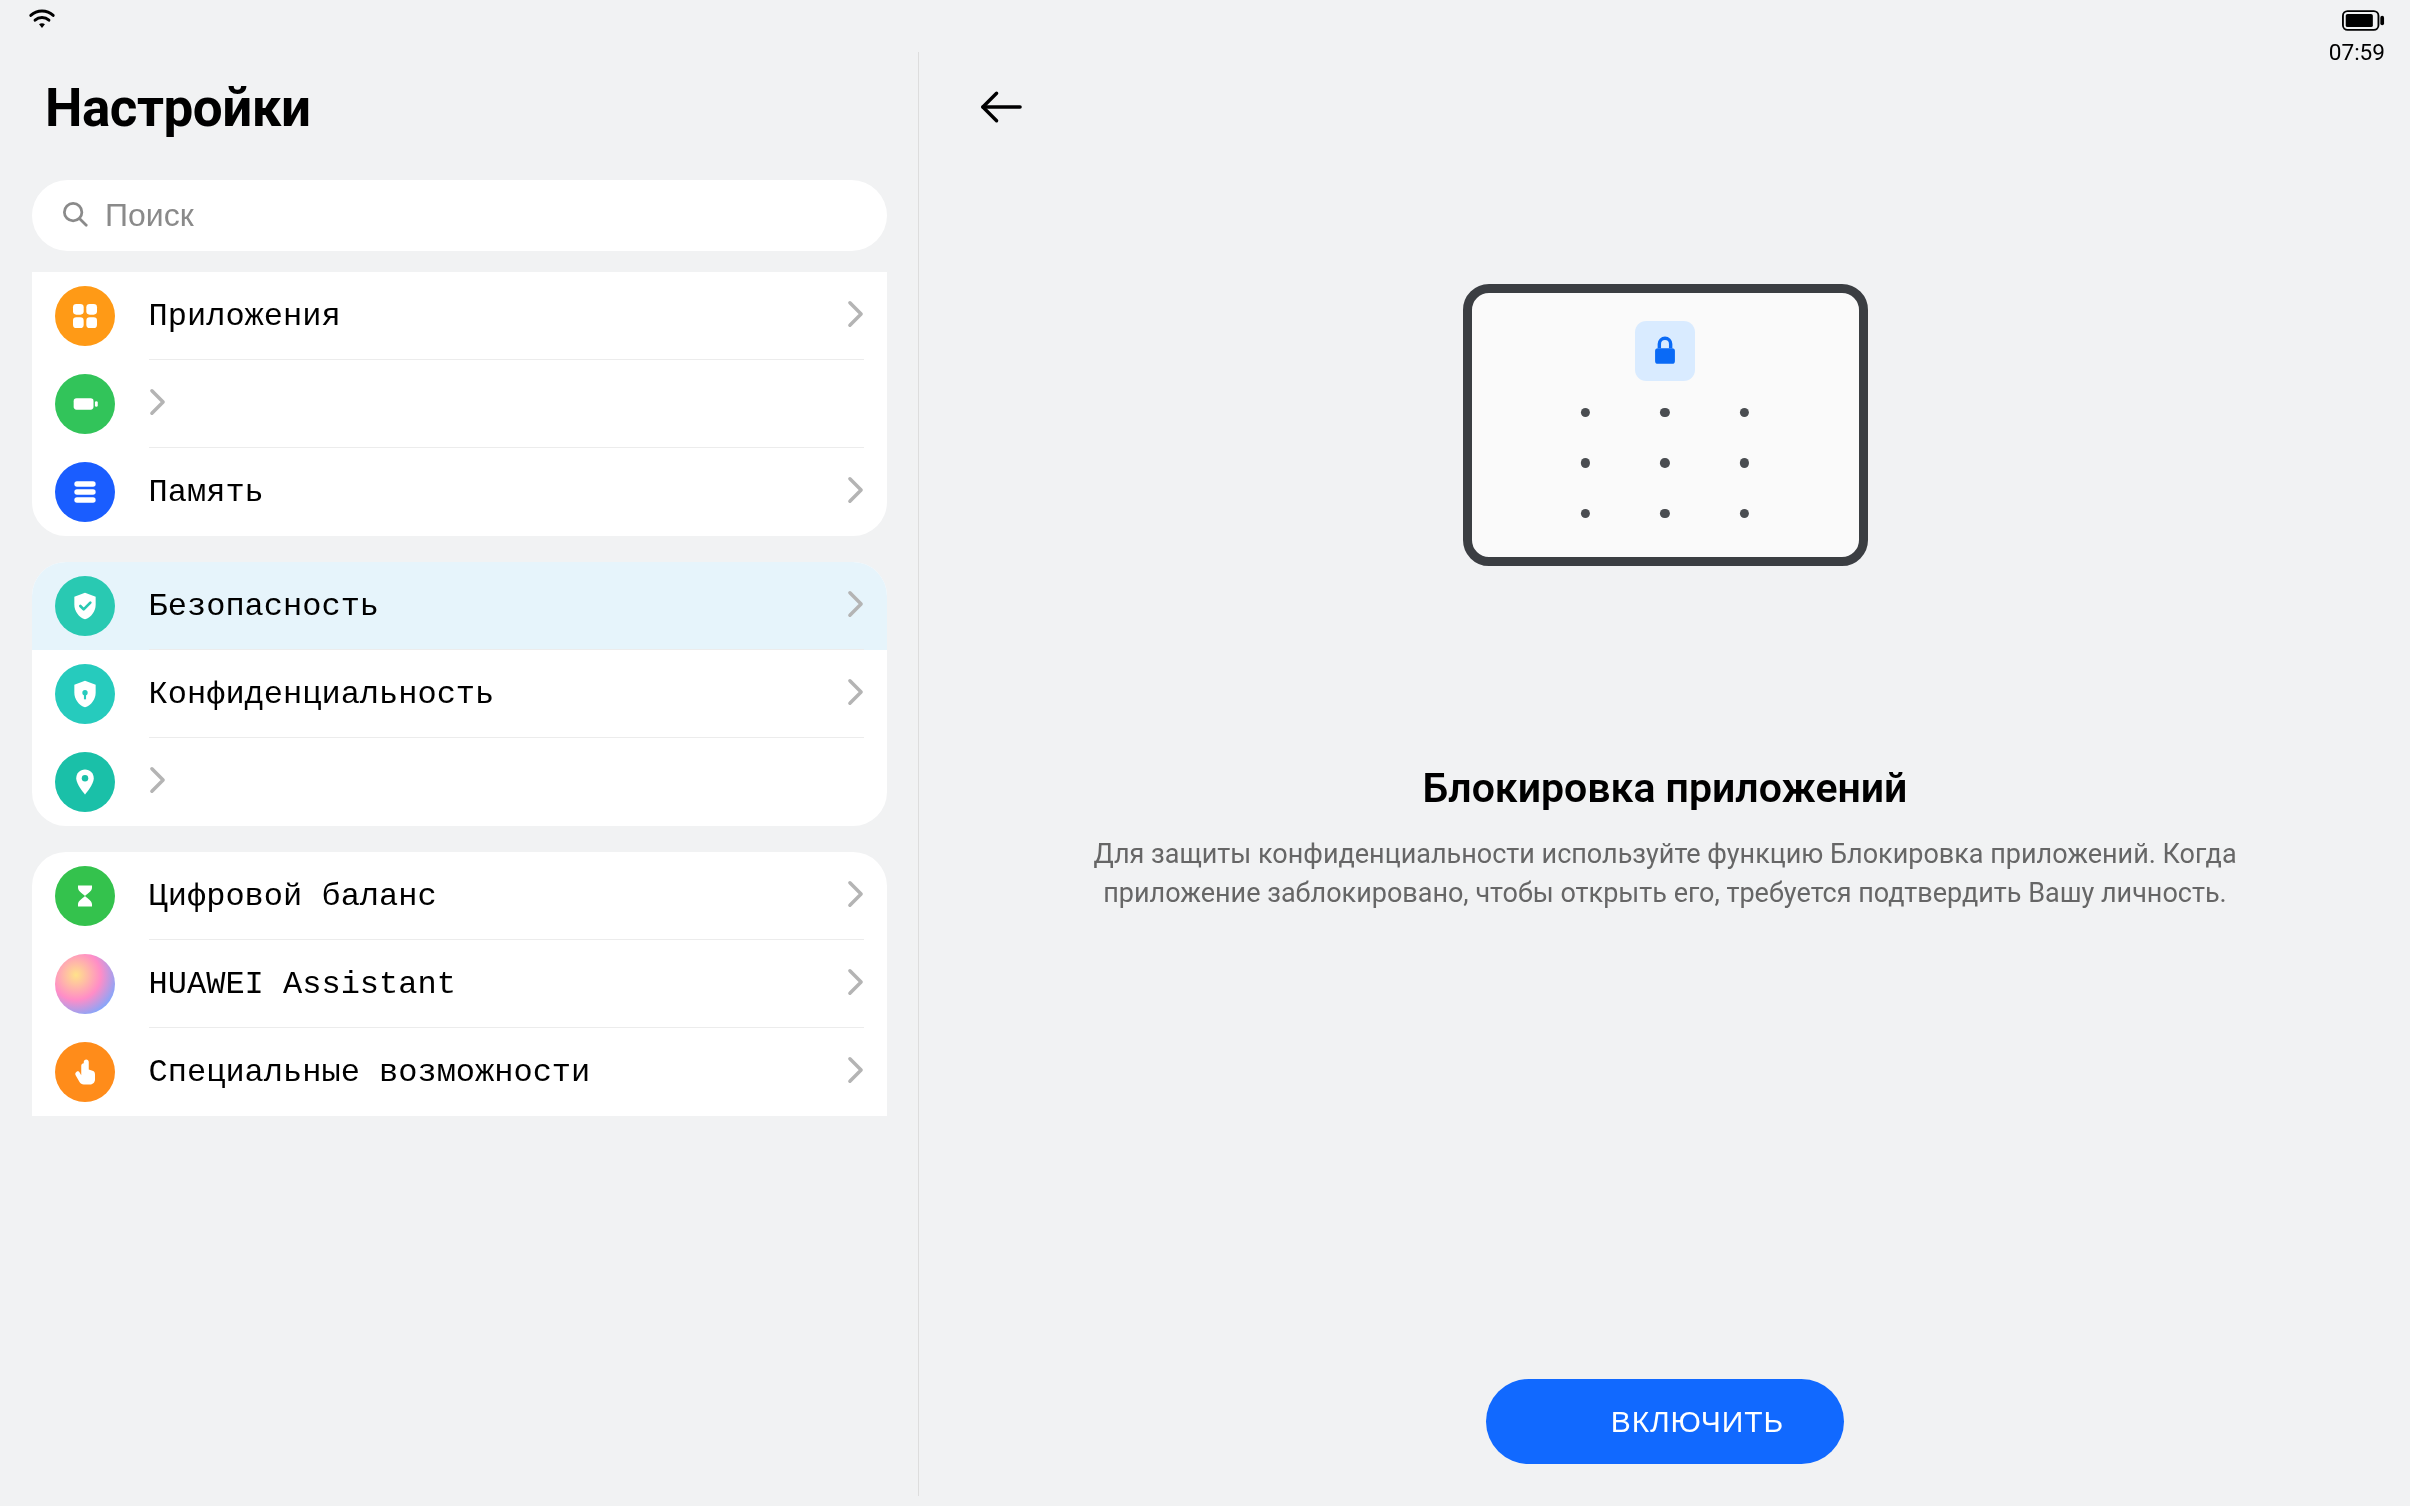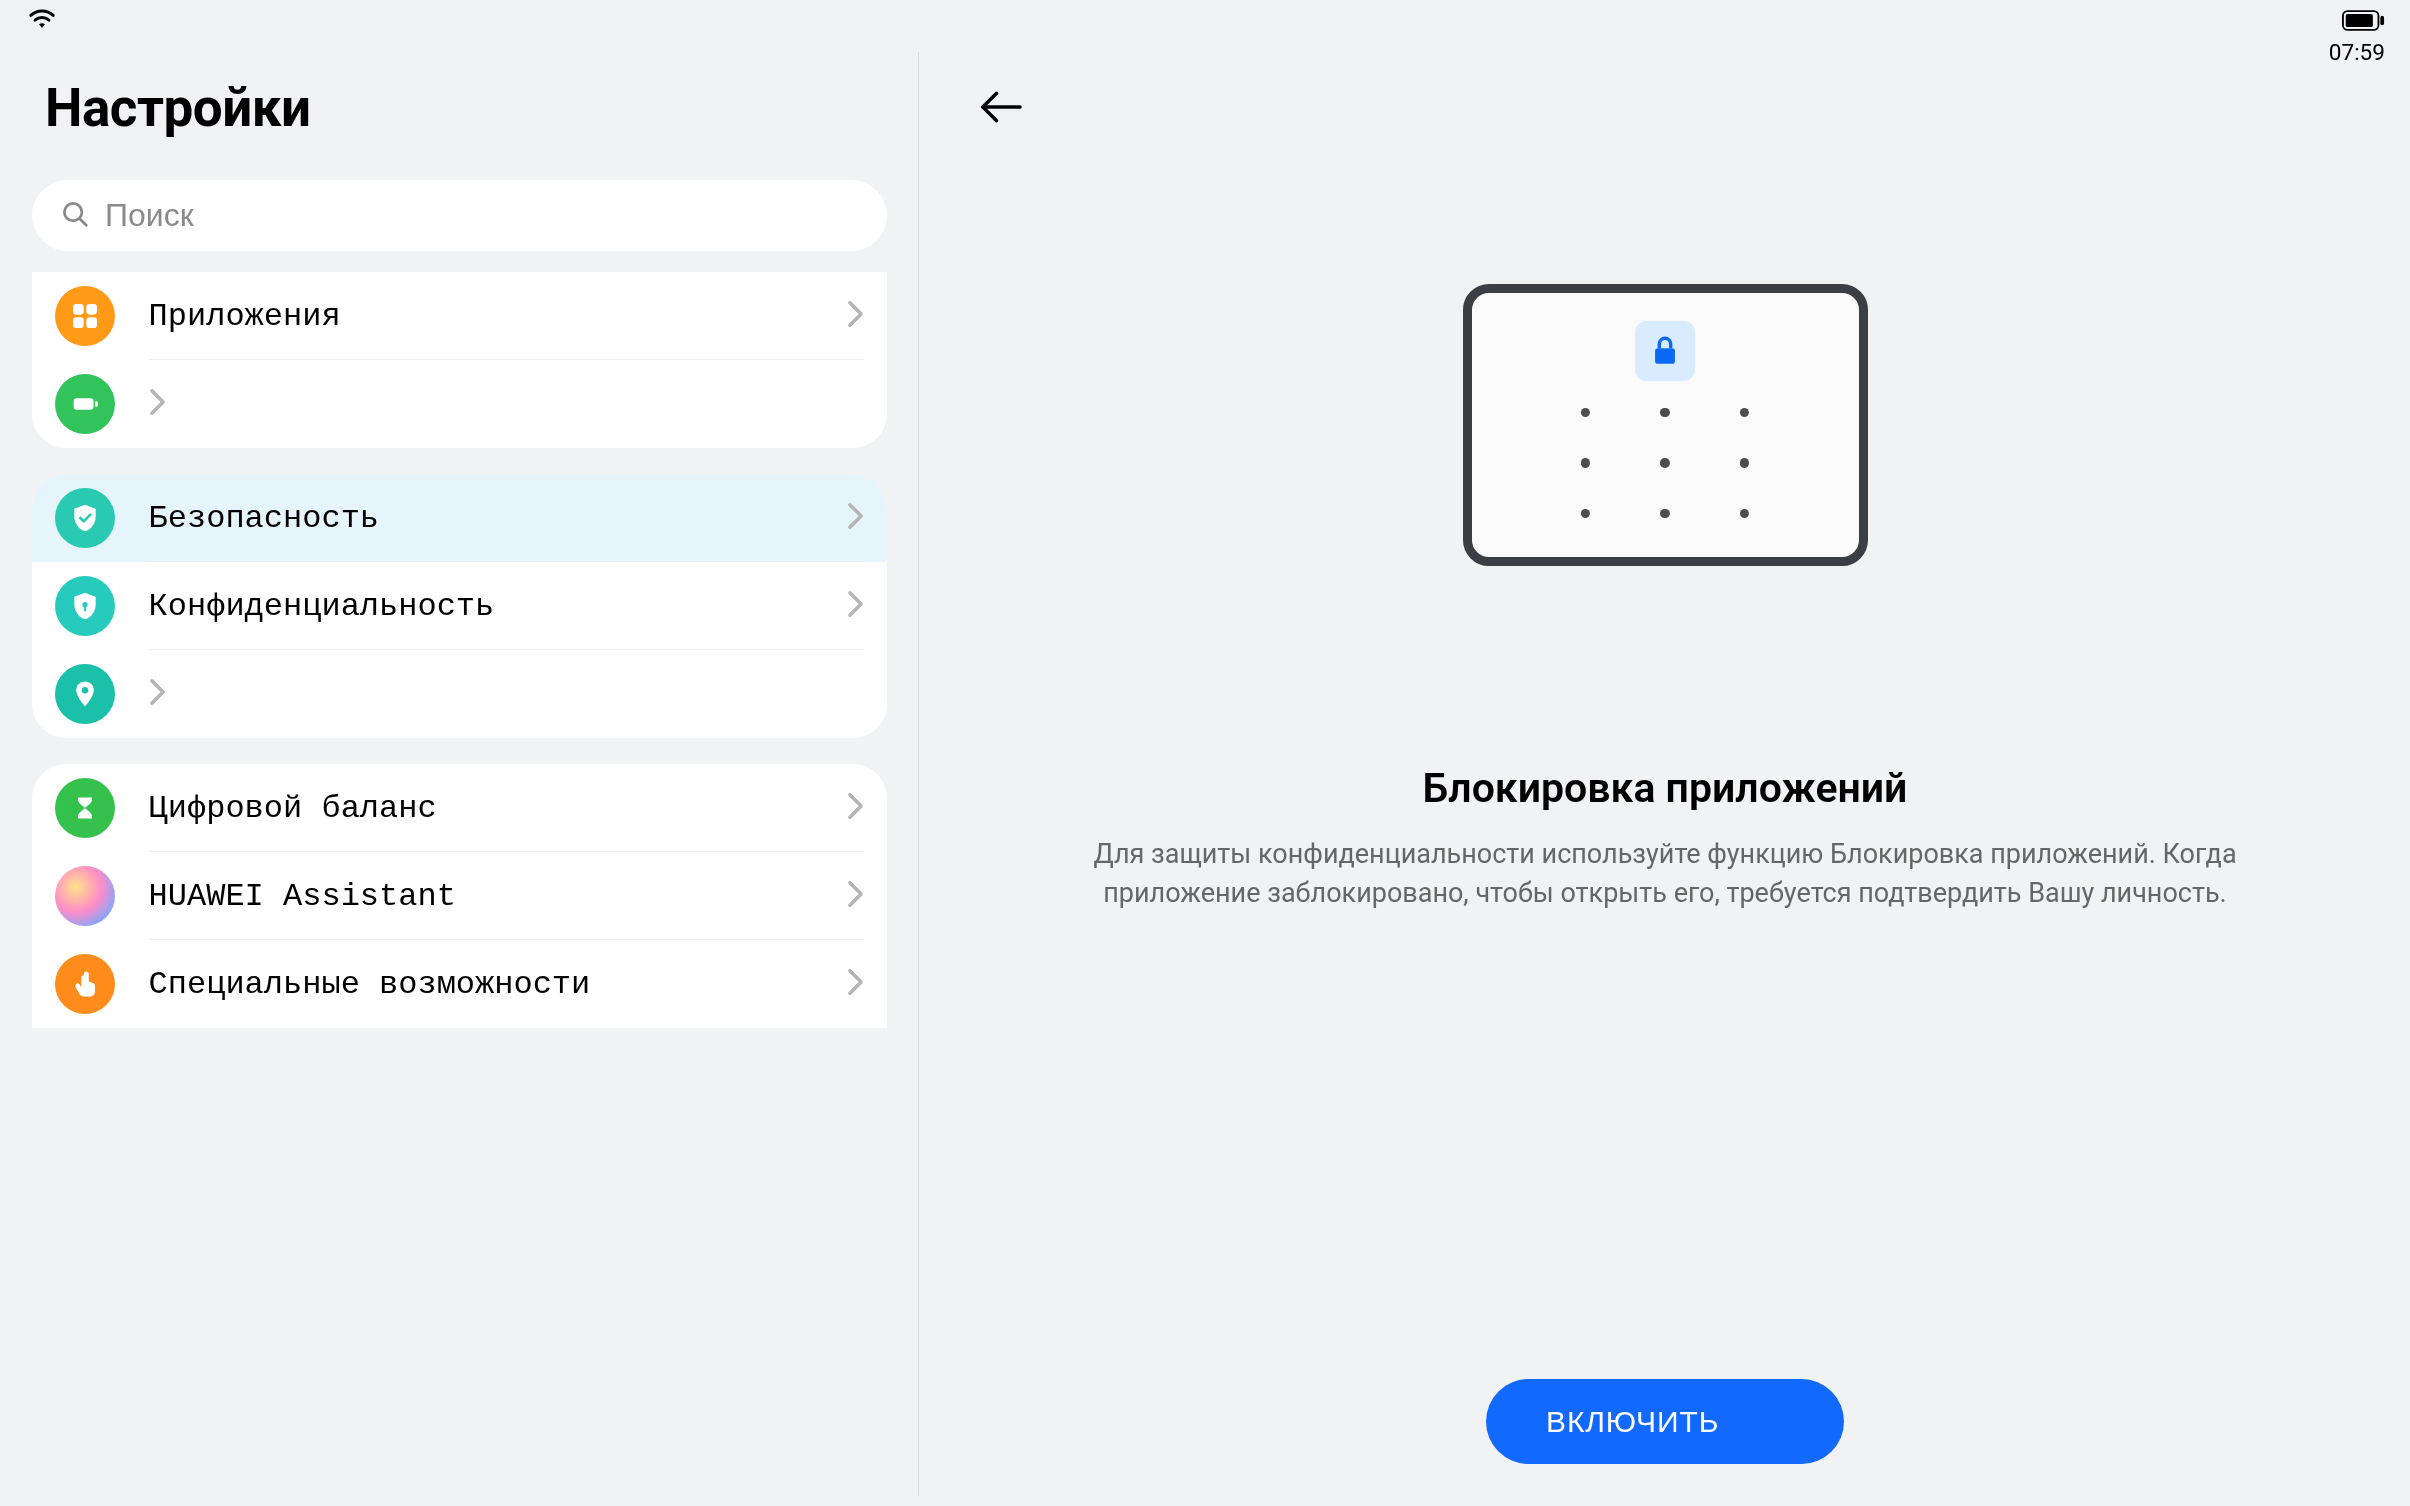--- a/index.html
+++ b/index.html
@@ -211,21 +211,21 @@
     padding: 0 60px;
     height: 85px;
     border-radius: 45px;
     background: #1169ff;
     color: #fff;
     font-size: 30px;
     font-weight: 500;
     letter-spacing: 0.9px;
     border: none;
     cursor: pointer;
-    display: flex; align-items: center; justify-content: flex-start;
+    display: flex; align-items: center; justify-content: flex-end;
   }
 </style>
 </head>
 <body>
 
 <div class="status-bar">
   <div class="status-left">
     <span>
       <svg width="32" height="24.5" viewBox="0 0 24 18">
         <path d="M12 17 L14.2 14.3 C13 13.3 11 13.3 9.8 14.3 Z" fill="#000"></path>
@@ -284,20 +284,33 @@
           <svg width="34" height="34" viewBox="0 0 24 24" fill="#fff">
               <rect x="4" y="8" width="14" height="8" rx="2"></rect>
               <rect x="19" y="10" width="2" height="4" rx="1"></rect>
             </svg>
         </span>
         <span class="chev"><svg width="17" height="28" viewBox="0 0 12 20" fill="none" stroke="currentColor" stroke-width="2.5" stroke-linecap="round" stroke-linejoin="round">
               <polyline points="2,2 10,10 2,18"></polyline>
             </svg></span>
         <div class="row-sep"></div>
       </div>
+      <div class="row">
+        <span class="icon-wrap" style="background:#1a5dff">
+          <svg width="32" height="32" viewBox="0 0 24 24" fill="#fff">
+              <rect x="4" y="4" width="16" height="4" rx="2"></rect>
+              <rect x="4" y="10" width="16" height="4" rx="2"></rect>
+              <rect x="4" y="16" width="16" height="4" rx="2"></rect>
+            </svg>
+        </span>
+        <span class="label">Память</span>
+        <span class="chev"><svg width="17" height="28" viewBox="0 0 12 20" fill="none" stroke="currentColor" stroke-width="2.5" stroke-linecap="round" stroke-linejoin="round">
+              <polyline points="2,2 10,10 2,18"></polyline>
+            </svg></span>
+      </div>
     </div>
 
     <div class="card">
       <div class="row selected">
         <span class="icon-wrap" style="background:#29c9b2">
           <svg width="32" height="32" viewBox="0 0 24 24" fill="#fff">
               <path d="M12 2 L20 5 V11 C20 16 16.5 20.5 12 22 C7.5 20.5 4 16 4 11 V5 Z"></path>
               <polyline points="8.5,12 11,14.5 16,9.5" fill="none" stroke="#29c9b2" stroke-width="2" stroke-linecap="round" stroke-linejoin="round"></polyline>
             </svg>
         </span>

